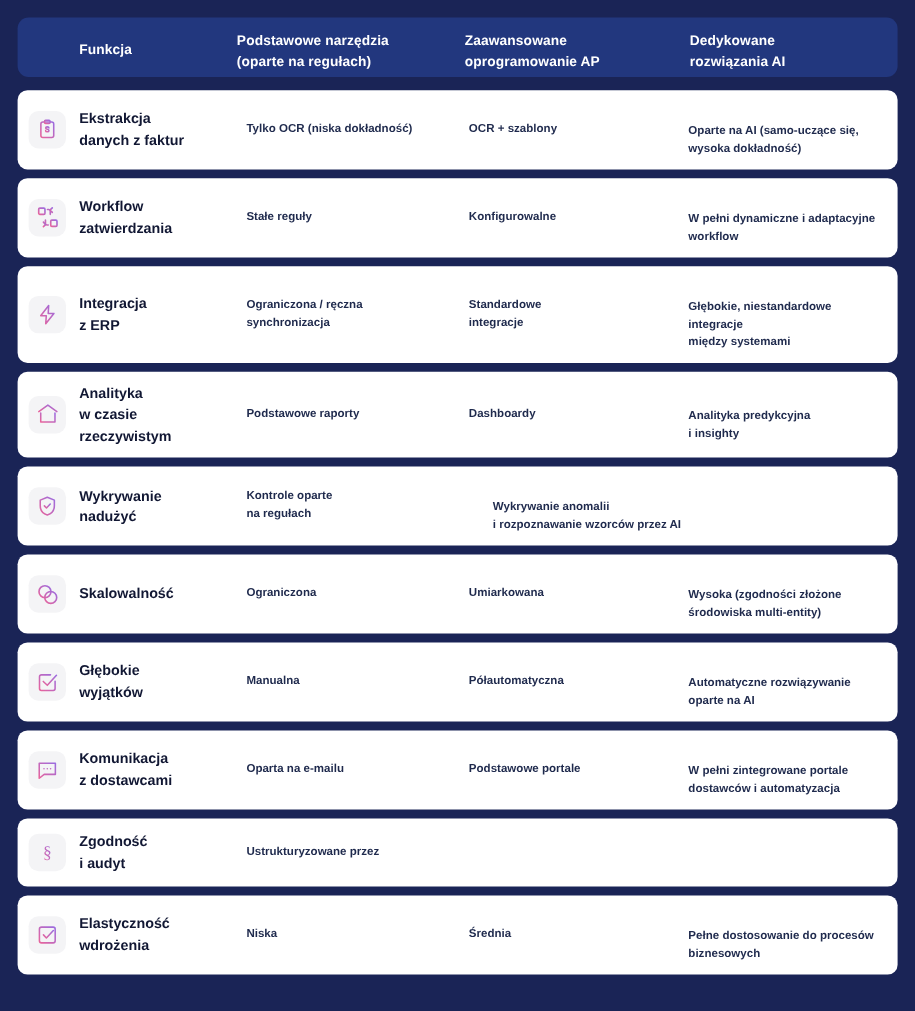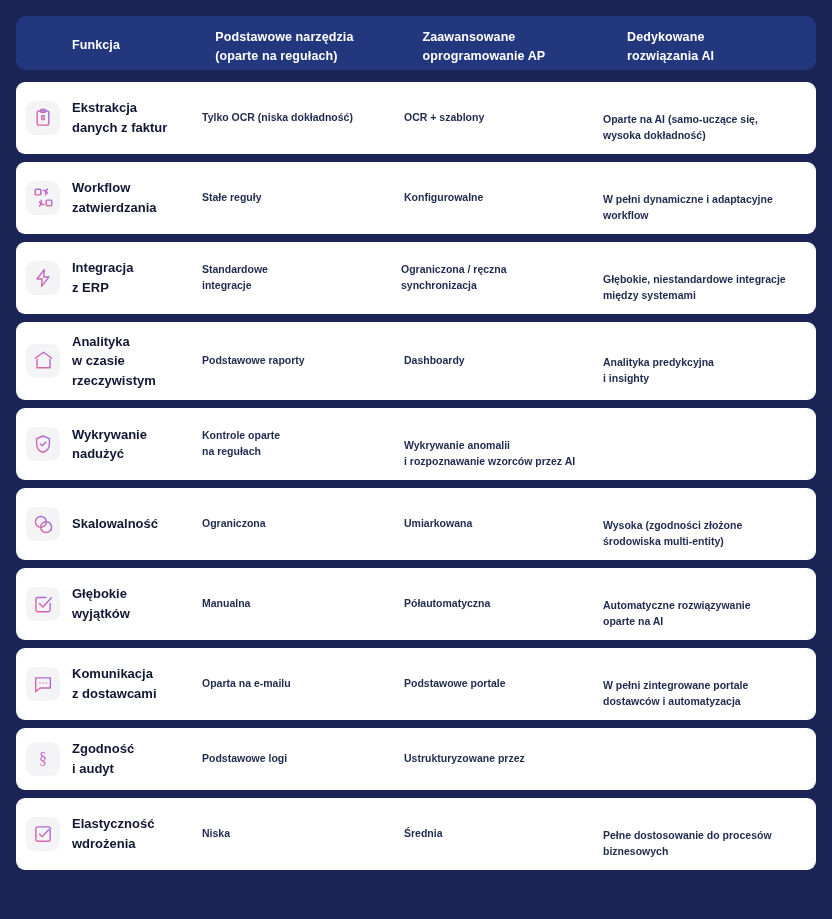--- a/index.html
+++ b/index.html
@@ -55,20 +55,21 @@
   
   .rows { display: flex; flex-direction: column; gap: 8px; }
 
   .row {
     display: flex;
     align-items: center;
     background: #ffffff;
     border-radius: 9px;
     min-height: 62px;
     padding: 10px 0;
+    gap: 22px;
   }
 
   .row-feature {
     display: flex;
     align-items: center;
     width: 186px;
     padding-left: 10px;
     flex: 0 0 186px;
   }
 
@@ -183,24 +184,24 @@
                   <stop offset="0%" stop-color="#e8649b"></stop>
                   <stop offset="100%" stop-color="#9b6ce0"></stop>
                 </linearGradient>
               </defs>
               <path d="M13.5 2 4.8 13.2h6.1L10.3 22l8.9-11.3h-6.2z"></path>
             </svg>
           </div>
           <div class="feature-label">Integracja
 z ERP</div>
         </div>
+        <div class="cell col-basic">Ograniczona / ręczna
+synchronizacja</div>
         <div class="cell col-adv">Standardowe
 integracje</div>
-        <div class="cell col-basic">Ograniczona / ręczna
-synchronizacja</div>
         <div class="cell col-ai">Głębokie, niestandardowe integracje
 między systemami</div>
       </div>
       <div class="row">
         <div class="row-feature">
           <div class="icon-box">
             <svg width="21" height="21" viewBox="0 0 24 24" fill="none" stroke="url(#g3)" stroke-width="1.6" stroke-linecap="round" stroke-linejoin="round">
               <defs>
                 <linearGradient id="g3" x1="0" y1="1" x2="1" y2="0">
                   <stop offset="0%" stop-color="#e8649b"></stop>
@@ -321,21 +322,20 @@
                   <stop offset="0%" stop-color="#e8649b"></stop>
                   <stop offset="100%" stop-color="#9b6ce0"></stop>
                 </linearGradient>
               </defs>
               <text x="12" y="18.4" text-anchor="middle" font-family="'Liberation Serif', serif" font-size="19" fill="url(#g8)">§</text>
             </svg>
           </div>
           <div class="feature-label">Zgodność
 i audyt</div>
         </div>
-        <div class="cell col-basic">Podstawowe logi</div>
         <div class="cell col-adv">Ustrukturyzowane przez</div>
       </div>
       <div class="row">
         <div class="row-feature">
           <div class="icon-box">
             <svg width="20" height="20" viewBox="0 0 24 24" fill="none" stroke="url(#g9)" stroke-width="1.7" stroke-linecap="round" stroke-linejoin="round">
               <defs>
                 <linearGradient id="g9" x1="0" y1="1" x2="1" y2="0">
                   <stop offset="0%" stop-color="#e8649b"></stop>
                   <stop offset="100%" stop-color="#9b6ce0"></stop>

